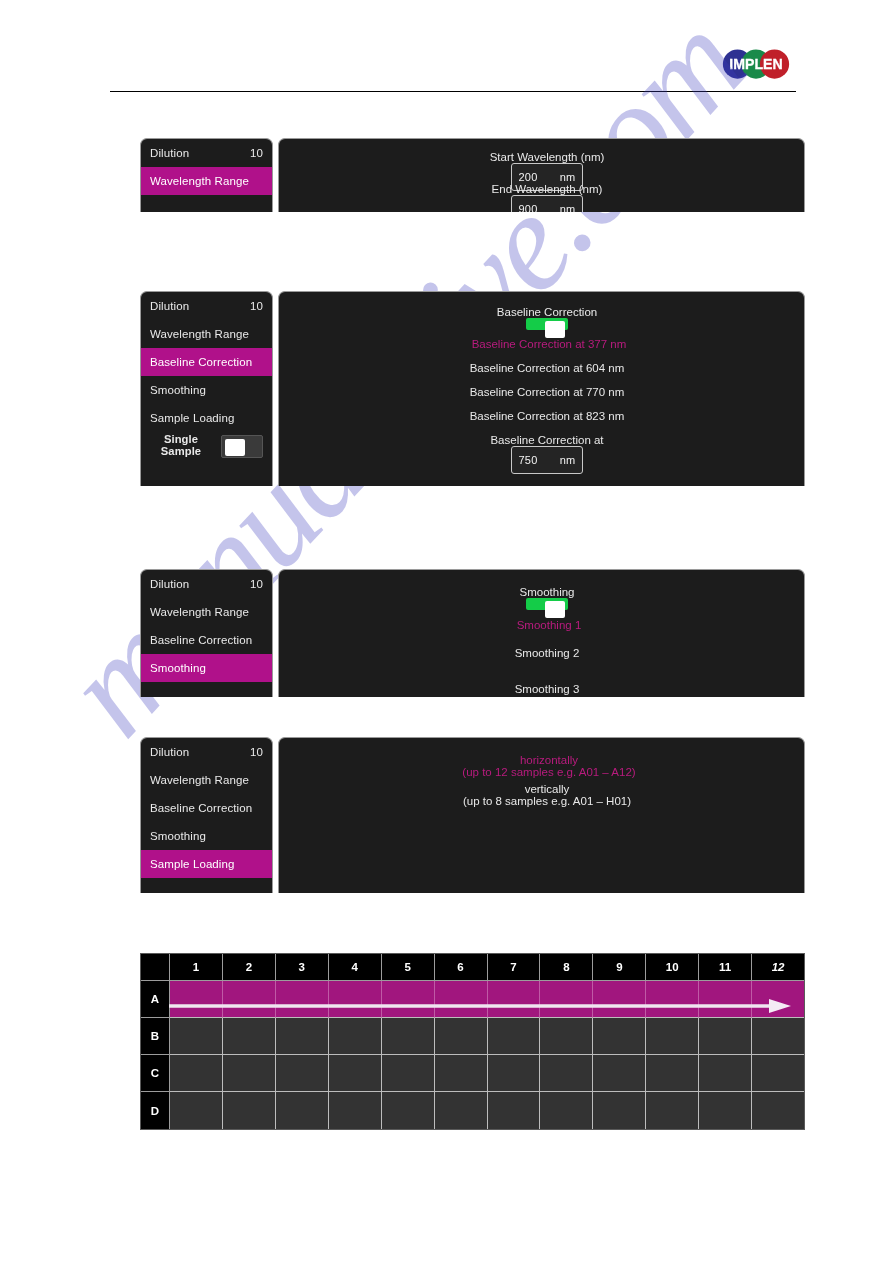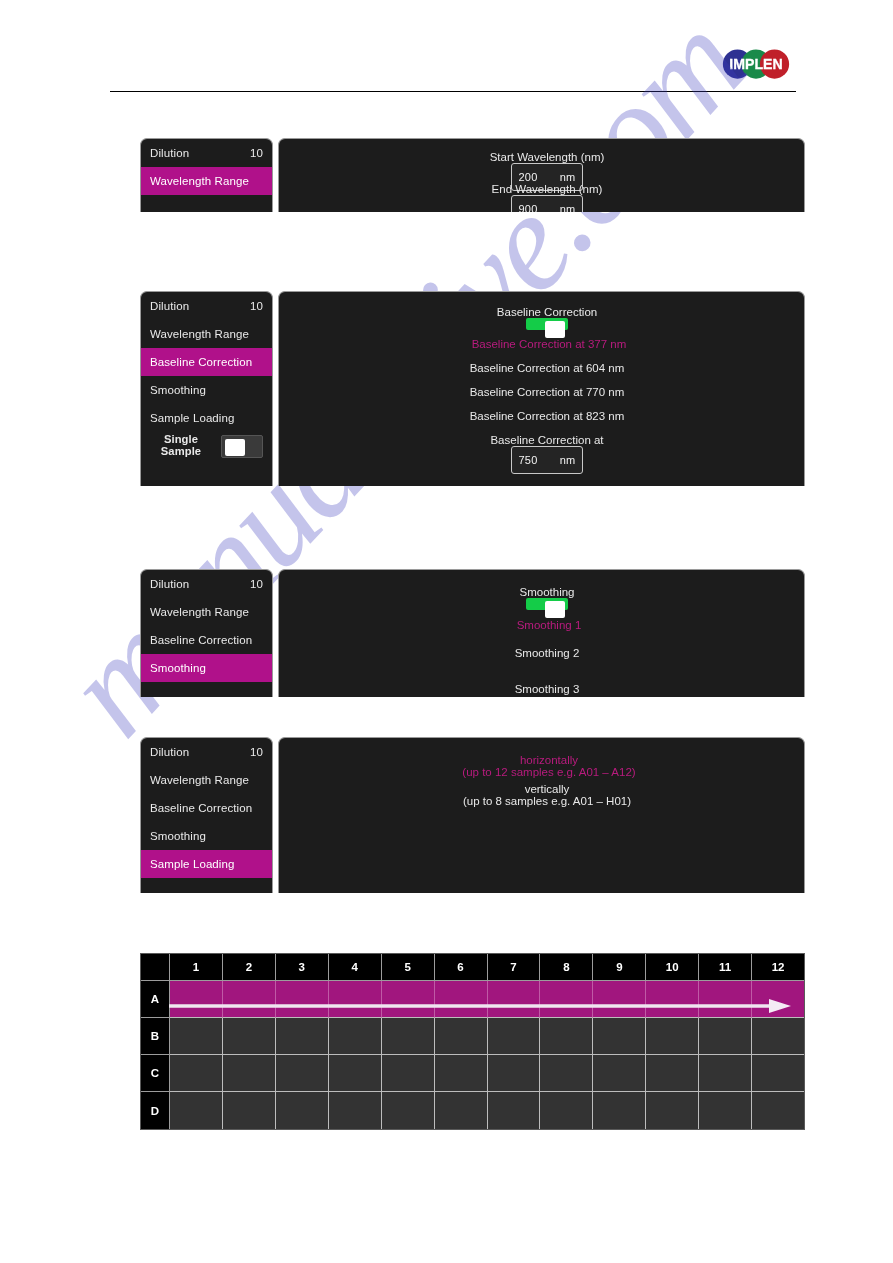--- a/index.html
+++ b/index.html
@@ -178,21 +178,21 @@
     background: #000000;
     color: #ffffff;
     font-size: 11.5px;
     font-weight: bold;
     display: flex;
     align-items: center;
     justify-content: center;
     border-right: 1px solid #9c9c9c;
     border-bottom: 1px solid #9c9c9c;
   }
-  .col-head:last-child { border-right: none; }
+  .col-head:last-child { border-right: none; font-style: italic; }
   .row-head {
     flex: 0 0 29px;
     background: #000000;
     color: #ffffff;
     font-size: 11.5px;
     font-weight: bold;
     display: flex;
     align-items: center;
     justify-content: center;
     border-right: 1px solid #9c9c9c;

